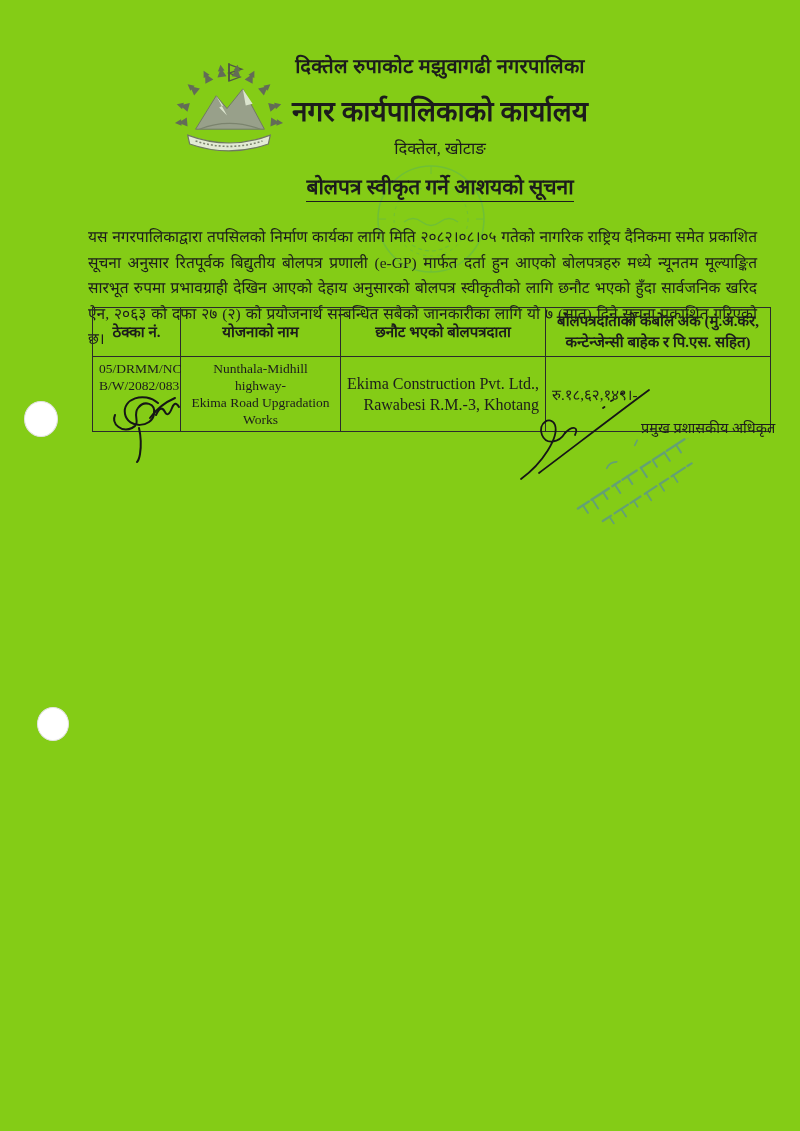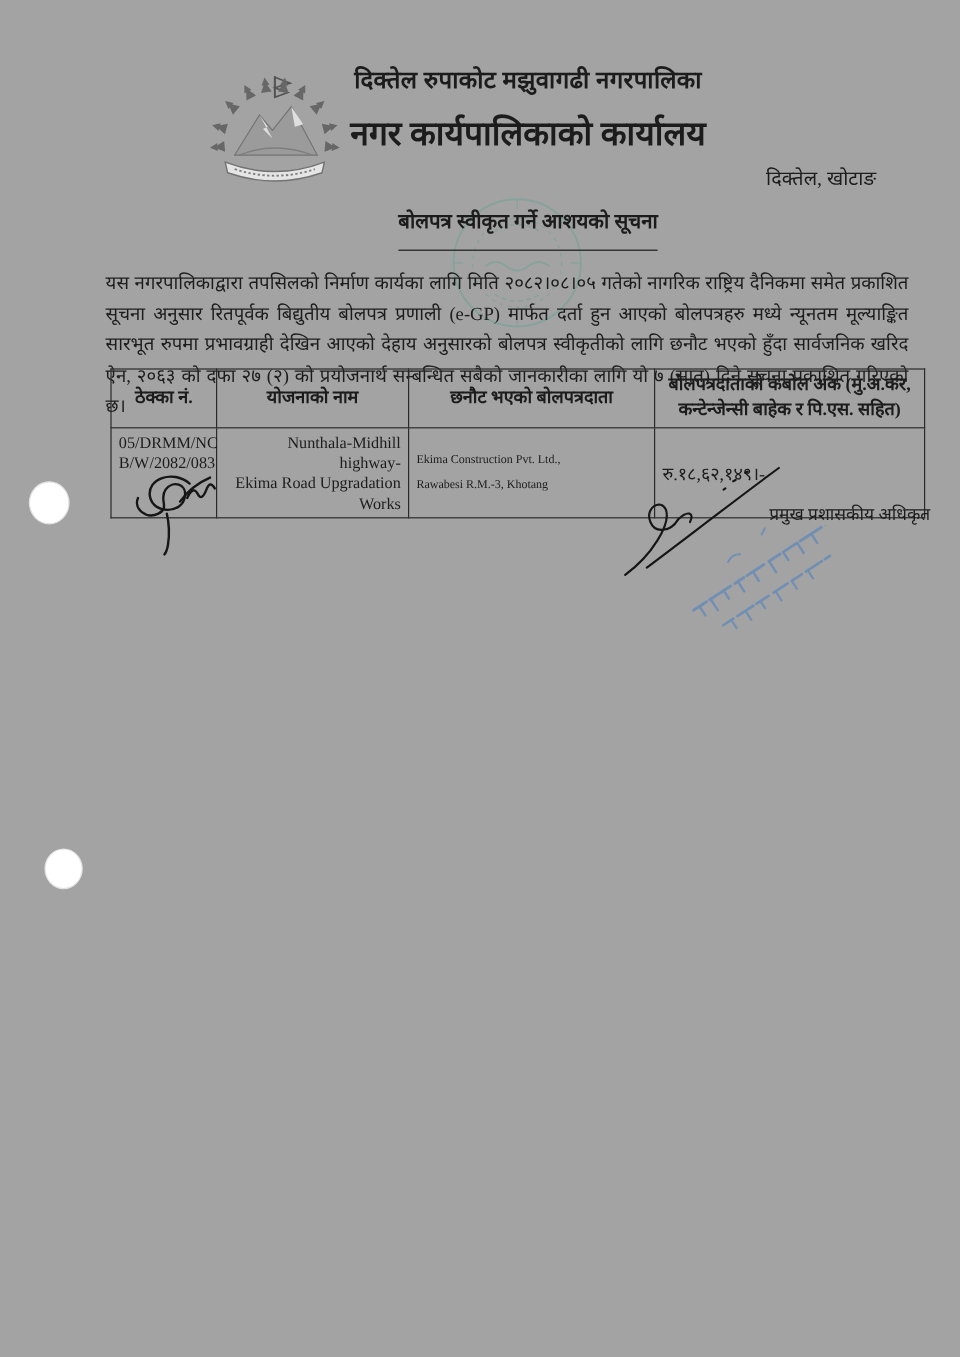--- a/index.html
+++ b/index.html
@@ -1,45 +1,45 @@
 <!DOCTYPE html>
 <html><head>
 <meta charset="utf-8">
 <style>
   html,body{margin:0;padding:0;background:#888;}
   .page{
-    position:relative;width:800px;height:1131px;background:#a3a3a3;
+    position:relative;width:800px;height:1131px;background:#84cc16;
     margin:0 auto;overflow:hidden;
     font-family:"Liberation Serif", serif;color:#1c1c1c;
   }
   
   .logo{position:absolute;left:170px;top:60px;width:118px;height:104px;}
   .header-block{position:absolute;left:150px;top:52px;width:580px;text-align:center;}
   .muni-name{font-size:20px;font-weight:600;margin:0 0 5px 0;letter-spacing:.3px;}
   .office-name{font-size:28px;font-weight:bold;margin:12px 0 7px 0;}
-  .address{font-size:16.5px;margin:0 0 13px 0;text-align:right;}
-  .notice-title{display:inline-block;font-size:17px;font-weight:bold;
-    border-bottom:1.6px solid #1c1c1c;padding-bottom:13px;margin:0 0 8px 0;}
+  .address{font-size:16.5px;margin:0 0 13px 0;}
+  .notice-title{display:inline-block;font-size:21px;font-weight:bold;
+    border-bottom:1.6px solid #1c1c1c;padding-bottom:1px;margin:0 0 8px 0;}
   .pub-date{font-size:16px;margin:0;}
   
   .body-para{
     position:absolute;left:88px;top:224px;width:669px;
     font-size:15.5px;line-height:25.5px;text-align:justify;
   }
   
   table.tender{
     position:absolute;left:92px;top:307px;width:678px;
     border-collapse:collapse;table-layout:fixed;padding-left:12px;
   }
   table.tender th,table.tender td{
     border:1.5px solid #2b2b2b;padding:3px 6px;
   }
   table.tender th{font-size:15px;font-weight:600;text-align:center;vertical-align:middle;line-height:21px;}
-  td.c-latin{font-size:13.5px;line-height:17px;vertical-align:top;text-align:right;}
-  td.c-bidder{font-size:10px;line-height:21px;vertical-align:middle;}
+  td.c-latin{font-size:13.5px;line-height:17px;vertical-align:top;text-align:center;}
+  td.c-bidder{font-size:16px;line-height:21px;vertical-align:middle;text-align:right;}
   td.c-amount{font-size:15px;text-align:left;vertical-align:middle;padding-right:9px;}
   .pre-line{white-space:pre-line;}
   
   .sig-left{position:absolute;left:100px;top:393px;width:105px;height:75px;}
   .sig-right{position:absolute;left:515px;top:385px;width:150px;height:100px;}
   .signatory{position:absolute;left:641px;top:417px;width:150px;font-size:14.5px;}
   .blue-stamp{position:absolute;left:562px;top:438px;width:160px;height:95px;opacity:.55;}
   .green-stamp{position:absolute;left:372px;top:160px;width:118px;height:118px;opacity:.28;}
   .hole{position:absolute;border:1.5px solid #e2e2e2;border-radius:50%;background:#fff;}
   .hole-top{left:24px;top:401px;width:32px;height:34px;}

